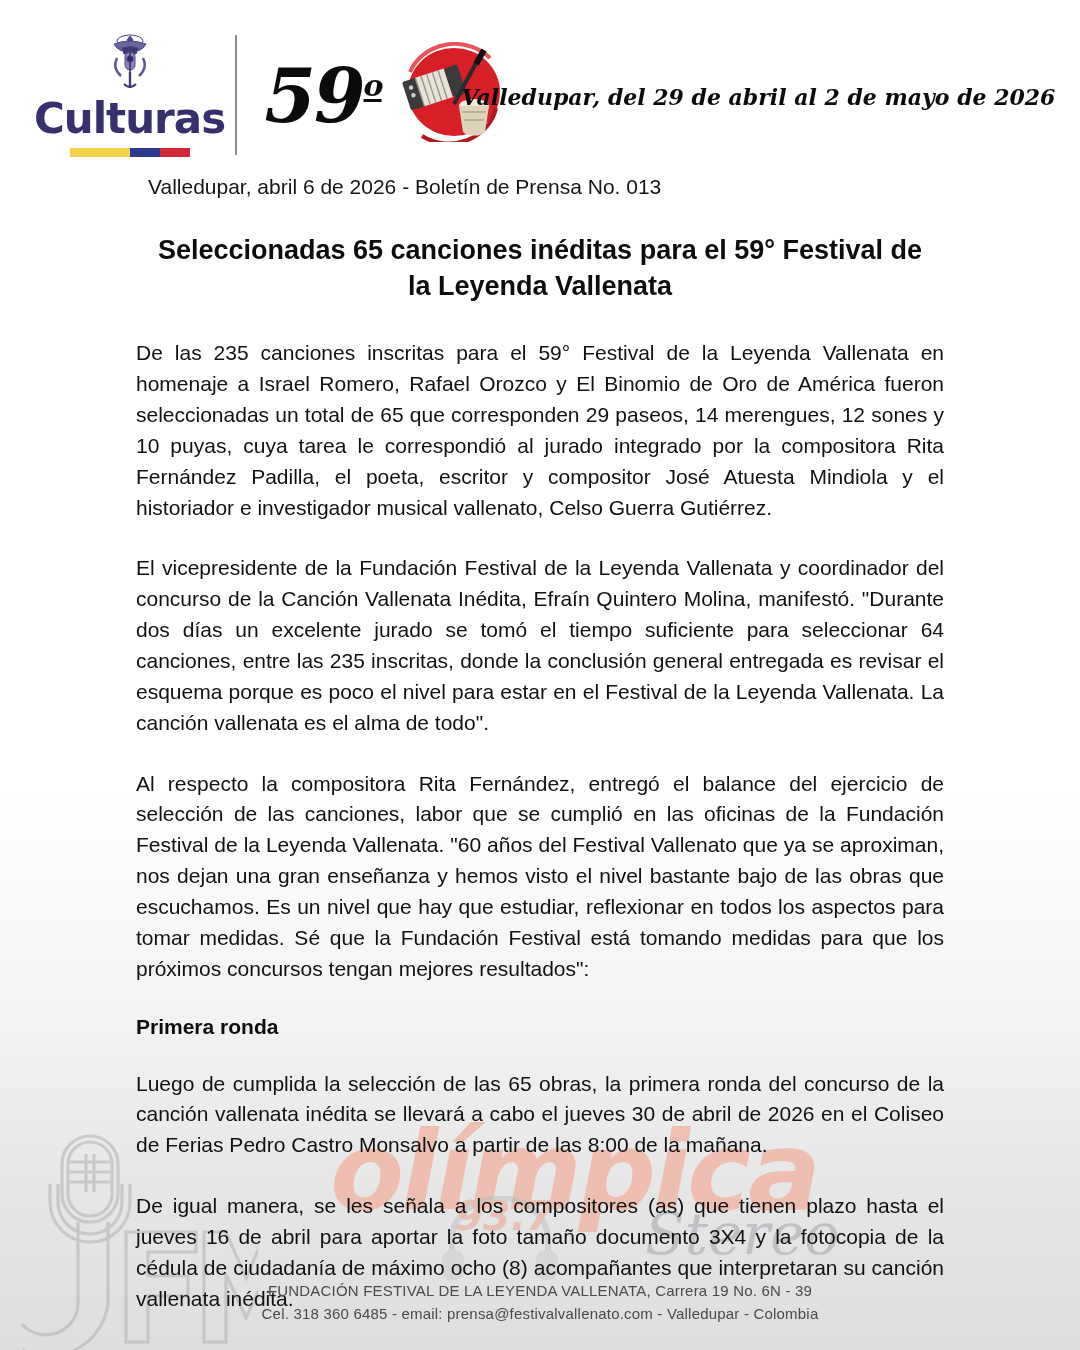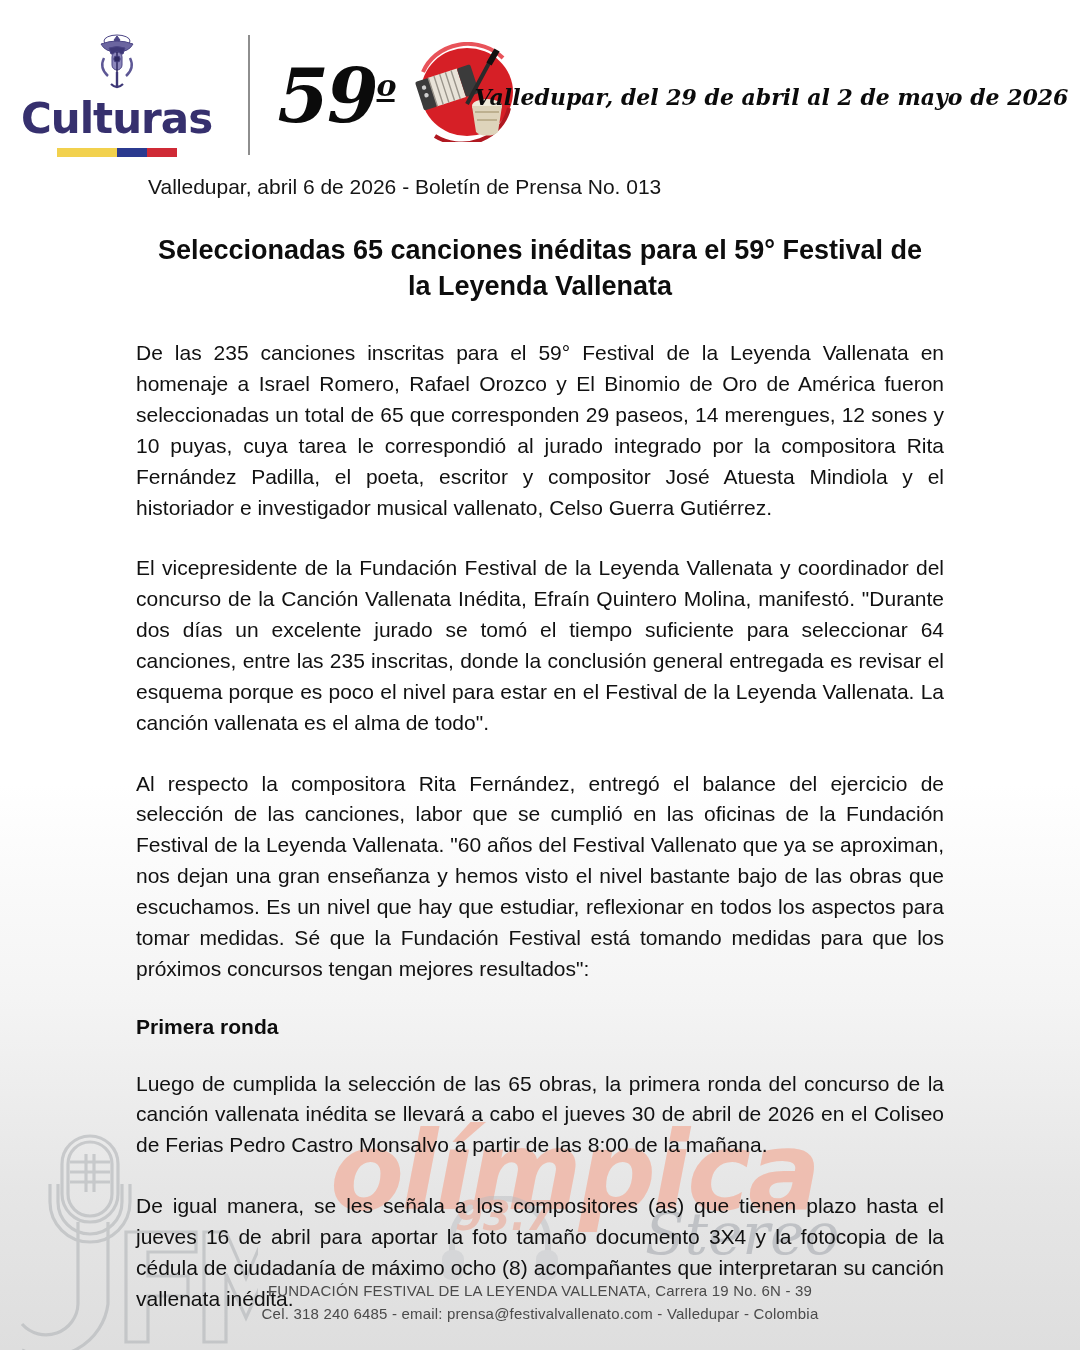--- a/index.html
+++ b/index.html
@@ -91,21 +91,20 @@
     align-items: center;
     justify-content: center;
     padding-top: 32px;
     gap: 0px;
   }
   .logo-culturas {
     width: 210px;
     display: flex;
     flex-direction: column;
     align-items: center;
-    padding-right: 26px;
   }
   .shield {
     width: 52px;
     height: 62px;
     margin-bottom: 4px;
   }
   .culturas-word {
     font-family: "DejaVu Sans", sans-serif;
     font-size: 42px;
     font-weight: bold;
@@ -373,16 +372,16 @@
 
     <div class="subhead">Primera ronda</div>
 
     <p class="para">Luego de cumplida la selección de las 65 obras, la primera ronda del concurso de la canción vallenata inédita se llevará a cabo el jueves 30 de abril de 2026 en el Coliseo de Ferias Pedro Castro Monsalvo a partir de las 8:00 de la mañana.</p>
     <p class="para">De igual manera, se les señala a los compositores (as) que tienen plazo hasta el jueves 16 de abril para aportar la foto tamaño documento 3X4 y la fotocopia de la cédula de ciudadanía de máximo ocho (8) acompañantes que interpretaran su canción vallenata inédita.</p>
     <p class="para">Se adjunta el listado de las 65 canciones seleccionadas en los aires de paseo, merengue, son y puya.</p>
   </div>
 
   <div class="footer">
     <div class="footer-l1">FUNDACIÓN FESTIVAL DE LA LEYENDA VALLENATA, Carrera 19 No. 6N - 39</div>
-    <div class="footer-l2">Cel. 318 240 6485 - email: prensa@festivalvallenato.com - Valledupar - Colombia</div>
+    <div class="footer-l2">Cel. 318 360 6485 - email: prensa@festivalvallenato.com - Valledupar - Colombia</div>
   </div>
 
 </div>
 
 </body></html>

